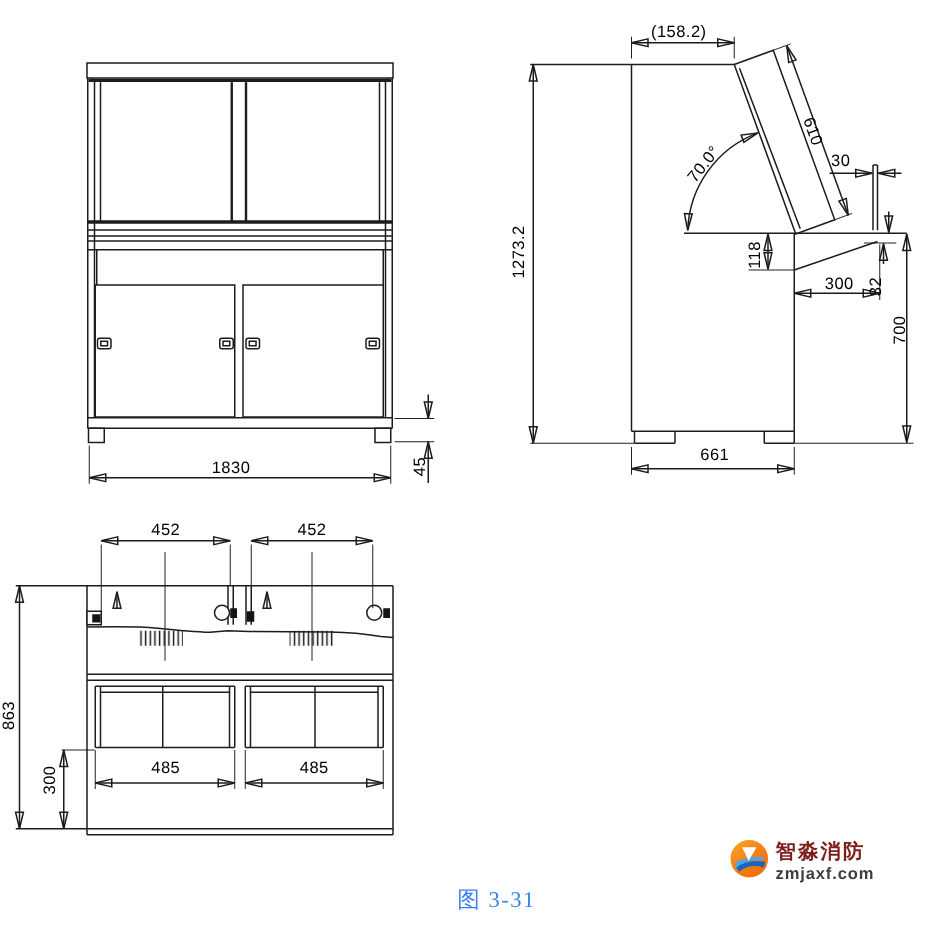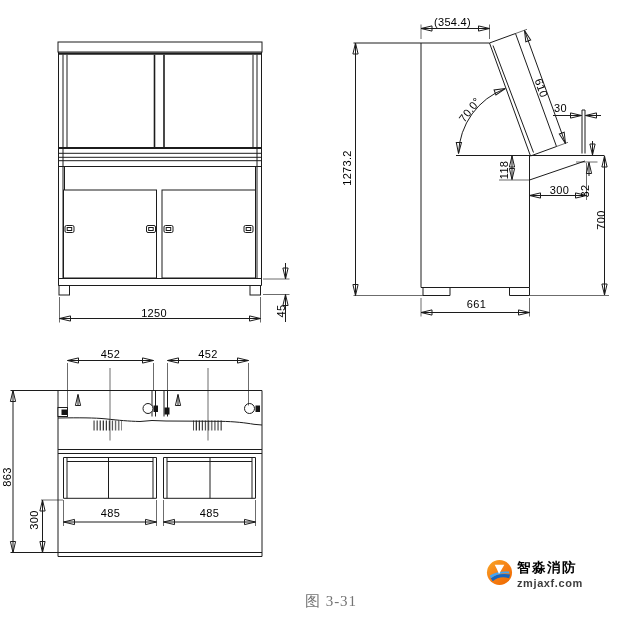--- a/index.html
+++ b/index.html
@@ -15,24 +15,24 @@
   svg.lines .fD{fill:#141414;stroke:none;}
   svg.lines .hatch{fill:url(#hat);stroke:none;}
   svg.lines .dim{marker-start:url(#ms);marker-end:url(#me);}
   svg.lines .ae{marker-end:url(#me);}
   svg.lines .as{marker-start:url(#ms);}
   .lbl{position:absolute;transform:translate(-50%,-50%);font:11px/1 "Liberation Sans",sans-serif;
        color:#000;letter-spacing:.3px;white-space:nowrap;}
   .v{transform:translate(-50%,-50%) rotate(-90deg);}
   .r70{transform:translate(-50%,-50%) rotate(70deg);}
   .ra{transform:translate(-50%,-50%) rotate(-52deg);}
-  .caption{font:15px/1 "Liberation Serif","DejaVu Serif",serif;letter-spacing:1px;color:#737373;text-align:center;}
+  .caption{font:15px/1 "Liberation Serif","DejaVu Serif",serif;letter-spacing:1px;color:#3b82f6;text-align:center;}
   .wm{position:absolute;left:486px;top:559px;display:flex;gap:4px;align-items:flex-start;}
   .wm-txt{display:flex;flex-direction:column;line-height:1.05;}
-  .wm-brand{font:bold 13.5px "Liberation Sans",sans-serif;color:#000000;letter-spacing:1.5px;}
+  .wm-brand{font:bold 13.5px "Liberation Sans",sans-serif;color:#7f1d1d;letter-spacing:1.5px;}
   .wm-domain{font:bold 11px "Liberation Sans",sans-serif;color:#3d3d3d;letter-spacing:.6px;}
 </style>
 </head>
 <body>
 
 <div class="stage">
 
   <svg class="lines" width="620" height="617" viewBox="0 0 620 617">
     <defs>
       <marker id="me" viewBox="-12 -4 13 8" refX="0" refY="0" markerWidth="13" markerHeight="8" orient="auto" markerUnits="userSpaceOnUse">
@@ -228,24 +228,24 @@
       <line class="dim" x1="63.5" y1="522" x2="156.5" y2="522"></line>
       <line class="dim" x1="163.5" y1="522" x2="255.5" y2="522"></line>
 
       <line class="thin" x1="41" y1="500" x2="63" y2="500"></line>
       <line class="dim" x1="42.5" y1="500" x2="42.5" y2="552.5"></line>
 
       <line class="dim" x1="13" y1="390.5" x2="13" y2="552.5"></line>
     </g>
   </svg>
 
-  <div class="lbl" style="left:154px;top:313px">1250</div>
+  <div class="lbl" style="left:154px;top:313px">1830</div>
   <div class="lbl v" style="left:280.5px;top:310.5px">45</div>
 
-  <div class="lbl" style="left:452.5px;top:21.5px">(354.4)</div>
+  <div class="lbl" style="left:452.5px;top:21.5px">(158.2)</div>
   <div class="lbl v" style="left:347px;top:168px">1273.2</div>
   <div class="lbl r70" style="left:541px;top:88px">610</div>
   <div class="lbl ra" style="left:470px;top:110px">70.0°</div>
   <div class="lbl" style="left:560.5px;top:108px">30</div>
   <div class="lbl v" style="left:503.5px;top:169.5px">118</div>
   <div class="lbl" style="left:559.5px;top:189.5px">300</div>
   <div class="lbl v" style="left:584.5px;top:191px">32</div>
   <div class="lbl v" style="left:601px;top:220px">700</div>
   <div class="lbl" style="left:476.5px;top:304px">661</div>
 

